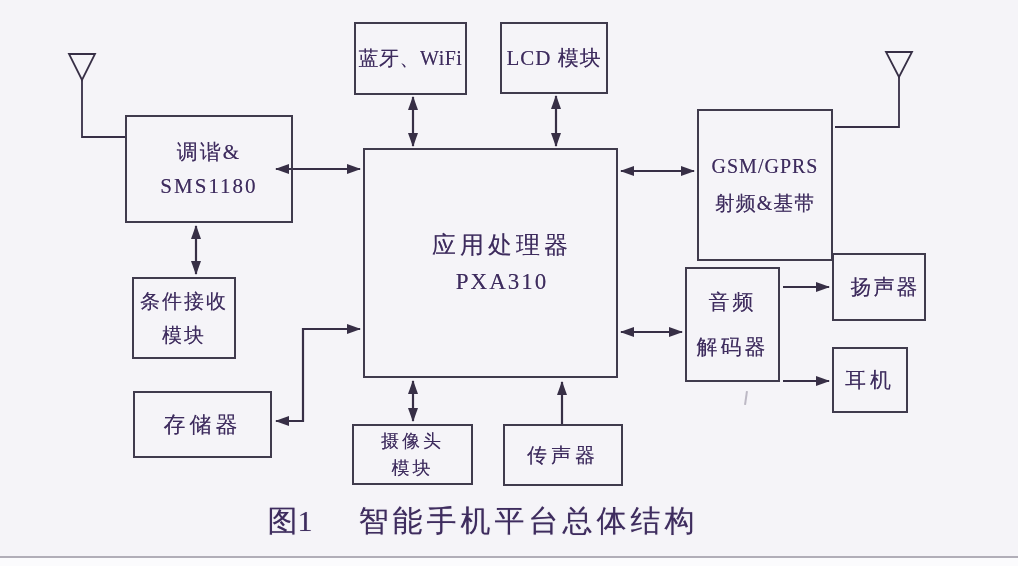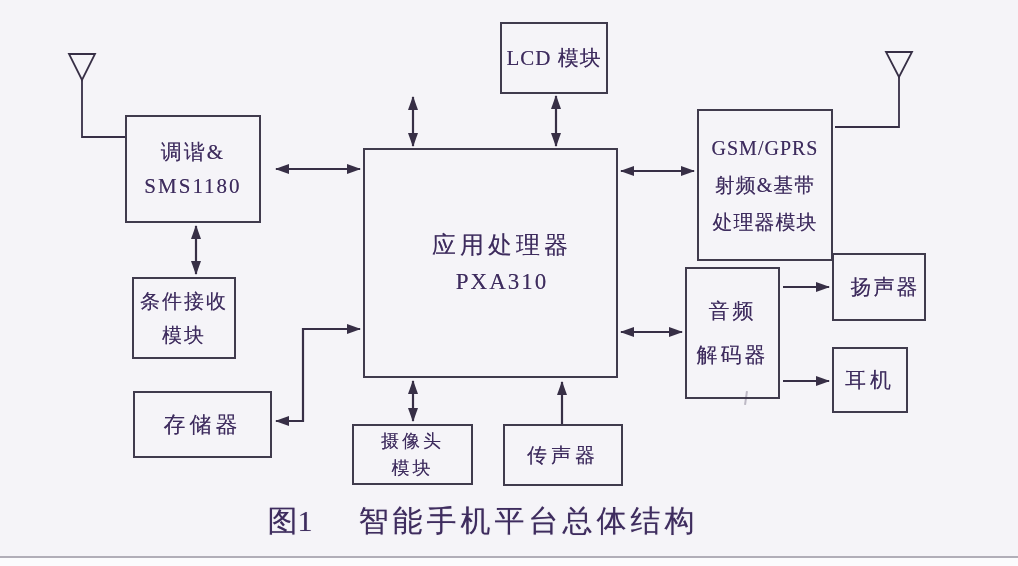--- a/index.html
+++ b/index.html
@@ -40,27 +40,27 @@
     align-items: center; justify-content: center;
     text-align: center;
     color: var(--ink);
     letter-spacing: 2px;
     text-shadow: 0 0 0.6px rgba(62,44,94,0.55);
   }
   .box span { display: block; white-space: nowrap; }
 
   .b-bt   { left: 354px; top: 22px;  width: 113px; height: 73px;  font-size: 20px; letter-spacing: 0.5px; }
   .b-lcd  { left: 500px; top: 22px;  width: 108px; height: 72px;  font-size: 21px; letter-spacing: 1px; }
-  .b-tun  { left: 125px; top: 115px; width: 136px; height: 108px; font-size: 21px; line-height: 1.62; }
+  .b-tun  { left: 125px; top: 115px; width: 168px; height: 108px; font-size: 21px; line-height: 1.62; }
   .b-cond { left: 132px; top: 277px; width: 104px; height: 82px;  font-size: 20px; line-height: 1.7;  }
   .b-mem  { left: 133px; top: 391px; width: 139px; height: 67px;  font-size: 22px; letter-spacing: 4px; }
   .b-cpu  { left: 363px; top: 148px; width: 255px; height: 230px; font-size: 24px; line-height: 1.55; letter-spacing: 4px; padding-left: 23px; }
   .b-cpu .latin { font-size: 23px; letter-spacing: 2px; }
   .b-gsm  { left: 697px; top: 109px; width: 136px; height: 152px; font-size: 20px; line-height: 1.85; letter-spacing: 1px; }
-  .b-aud  { left: 685px; top: 267px; width: 95px;  height: 132px; font-size: 21px; line-height: 2.1; letter-spacing: 3px; }
+  .b-aud  { left: 685px; top: 267px; width: 95px;  height: 115px; font-size: 21px; line-height: 2.1; letter-spacing: 3px; }
   .b-spk  { left: 832px; top: 253px; width: 94px;  height: 68px;  font-size: 21px; padding-left: 12px; }
   .b-ear  { left: 832px; top: 347px; width: 76px;  height: 66px;  font-size: 21px; letter-spacing: 4px; }
   .b-cam  { left: 352px; top: 424px; width: 121px; height: 61px;  font-size: 18px; line-height: 1.5; letter-spacing: 3px; }
   .b-mic  { left: 503px; top: 424px; width: 120px; height: 62px;  font-size: 20px; letter-spacing: 4px; }
 
   .caption {
     position: absolute;
     left: 0; top: 501px; width: 1018px;
     display: flex; justify-content: center; align-items: baseline;
     gap: 46px;
@@ -114,20 +114,23 @@
     <line x1="621" y1="171" x2="694" y2="171" marker-start="url(#ah)" marker-end="url(#ah)"></line>
     <line x1="621" y1="332" x2="682" y2="332" marker-start="url(#ah)" marker-end="url(#ah)"></line>
     <path class="wire" d="M276,421 H303 V329 H360" marker-start="url(#ah)" marker-end="url(#ah)"></path>
     <line x1="413" y1="381" x2="413" y2="421" marker-start="url(#ah)" marker-end="url(#ah)"></line>
 
     <line x1="562" y1="424" x2="562" y2="382" marker-end="url(#ah)"></line>
     <line x1="783" y1="287" x2="829" y2="287" marker-end="url(#ah)"></line>
     <line x1="783" y1="381" x2="829" y2="381" marker-end="url(#ah)"></line>
   </svg>
 
+  <div class="box b-bt">
+    <span>蓝牙、WiFi</span>
+  </div>
 
   <div class="box b-lcd">
     <span>LCD 模块</span>
   </div>
 
   <div class="box b-tun">
     <span>调谐&amp;</span>
     <span>SMS1180</span>
   </div>
 
@@ -141,21 +144,20 @@
   </div>
 
   <div class="box b-cpu">
     <span>应用处理器</span>
     <span class="latin">PXA310</span>
   </div>
 
   <div class="box b-gsm">
     <span>GSM/GPRS</span>
     <span>射频&amp;基带</span>
-    <span>处理器模块</span>
   </div>
 
   <div class="box b-aud">
     <span>音频</span>
     <span>解码器</span>
   </div>
 
   <div class="box b-spk">
     <span>扬声器</span>
   </div>

